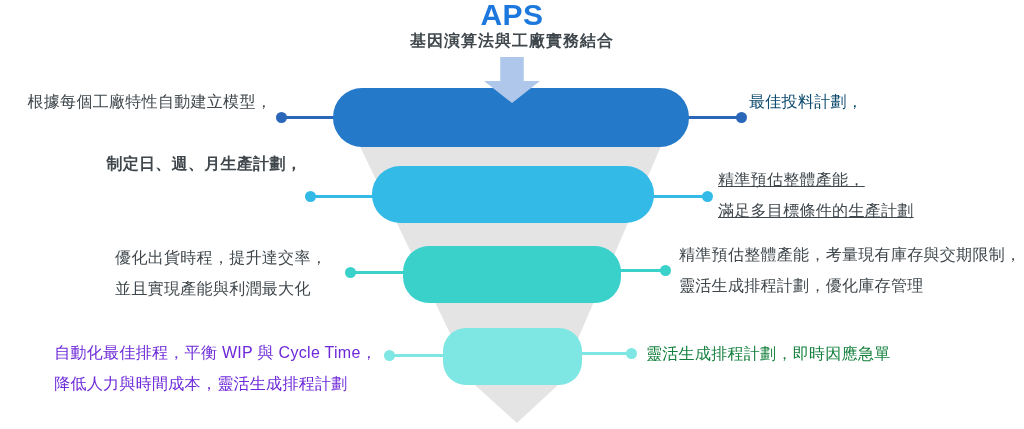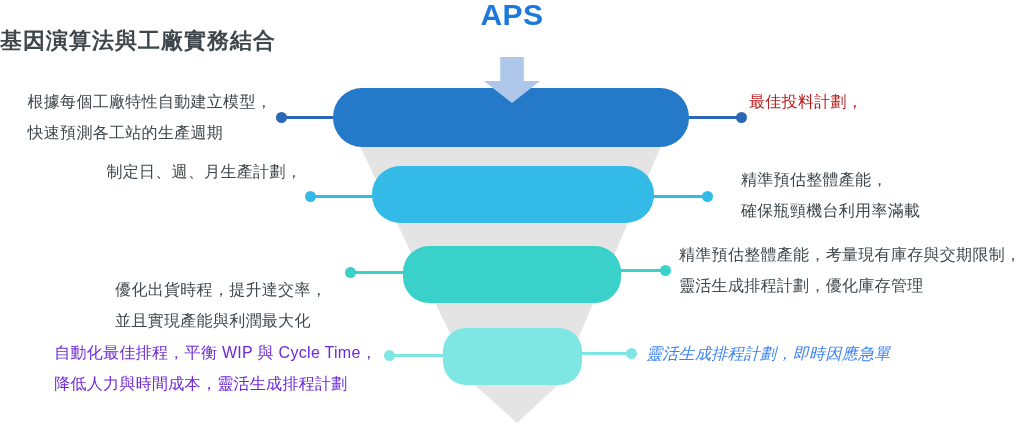--- a/index.html
+++ b/index.html
@@ -6,22 +6,22 @@
   .stage{
     position:relative;width:1024px;height:429px;overflow:hidden;background:#ffffff;
     font-family:"Liberation Sans","DejaVu Sans",sans-serif;
   }
   
   .title{
     position:absolute;left:0;right:0;top:-2px;text-align:center;
     font-size:30px;line-height:34px;font-weight:800;letter-spacing:0.5px;
   }
   .subtitle{
-    position:absolute;left:0;right:0;top:29px;
-    font-size:22px;line-height:23px;font-weight:600;letter-spacing:1px;
+    position:absolute;left:0;right:0;top:29px;text-align:center;
+    font-size:16px;line-height:23px;font-weight:600;letter-spacing:1px;
   }
   
   .arrow{
     position:absolute;left:484px;top:57px;width:56px;height:46px;z-index:4;
     clip-path:polygon(29% 0,71% 0,71% 52%,100% 52%,50% 100%,0 52%,29% 52%);
   }
   
   .funnel-bg{
     position:absolute;left:352px;top:130px;width:316px;height:293px;z-index:1;
     clip-path:polygon(0 0,100% 0,65.2% 87%,52.2% 100%,38.9% 87%);
@@ -44,25 +44,25 @@
   .c4l-line{left:389px;top:354px;width:59px;}  .c4l-dot{left:384px;top:350px;}
   .c4r-line{left:578px;top:352px;width:54px;}  .c4r-dot{left:626px;top:348px;}
   
   .lbl{
     position:absolute;z-index:5;font-size:16px;line-height:31px;font-weight:500;
     letter-spacing:0.3px;white-space:nowrap;
   }
   .lbl .line{white-space:nowrap;}
   .lbl-left{}
   .l1{right:752px;top:86px;}
-  .l2{right:722px;top:156px;}
-  .l3{right:697px;top:242px;margin-top:32px;}
+  .l2{right:722px;top:148px;font-weight:bold;}
+  .l3{right:697px;top:242px;}
   .l4{right:647px;top:324px;}
   .r1{left:749px;top:86px;}
-  .r2{left:741px;top:164px;}
+  .r2{left:718px;top:164px;text-decoration:underline;}
   .r3{left:679px;top:239px;}
   .r4{left:646px;top:338px;}
 </style>
 </head>
 <body>
 
 <div class="stage">
 
   <div class="title" style="color: rgb(29, 120, 222);">APS</div>
   <div class="subtitle" style="color: rgb(63, 71, 76);">基因演算法與工廠實務結合</div>
@@ -91,42 +91,41 @@
   <div class="cline c3r-line" style="background: rgb(59, 209, 203);"></div>
   <div class="cdot  c3r-dot" style="background: rgb(59, 209, 203);"></div>
 
   <div class="cline c4l-line" style="background: rgb(126, 231, 227);"></div>
   <div class="cdot  c4l-dot" style="background: rgb(126, 231, 227);"></div>
   <div class="cline c4r-line" style="background: rgb(126, 231, 227);"></div>
   <div class="cdot  c4r-dot" style="background: rgb(126, 231, 227);"></div>
 
   <div class="lbl lbl-left l1" style="color: rgb(63, 71, 76);">
     <div class="line">根據每個工廠特性自動建立模型，</div>
-    <div class="line">快速預測各工站的生產週期</div>
   </div>
   <div class="lbl lbl-left l2" style="color: rgb(63, 71, 76);">
     <div class="line">制定日、週、月生產計劃，</div>
   </div>
   <div class="lbl lbl-left l3" style="color: rgb(63, 71, 76);">
     <div class="line">優化出貨時程，提升達交率，</div>
     <div class="line">並且實現產能與利潤最大化</div>
   </div>
   <div class="lbl lbl-left l4" style="color: #6d28d9; margin-top: 13px;">
     <div class="line">自動化最佳排程，平衡 WIP 與 Cycle Time，</div>
     <div class="line">降低人力與時間成本，靈活生成排程計劃</div>
   </div>
 
-  <div class="lbl r1" style="color: #b91c1c; text-align: center;">
+  <div class="lbl r1" style="color: #0c4a6e; text-align: center;">
     <div class="line">最佳投料計劃，</div>
   </div>
   <div class="lbl r2" style="color: rgb(63, 71, 76);">
     <div class="line">精準預估整體產能，</div>
-    <div class="line">確保瓶頸機台利用率滿載</div>
+    <div class="line">滿足多目標條件的生產計劃</div>
   </div>
   <div class="lbl r3" style="color: rgb(63, 71, 76);">
     <div class="line">精準預估整體產能，考量現有庫存與交期限制，</div>
     <div class="line">靈活生成排程計劃，優化庫存管理</div>
   </div>
-  <div class="lbl r4" style="color: #3b82f6; font-style: italic;">
+  <div class="lbl r4" style="color: #15803d;">
     <div class="line">靈活生成排程計劃，即時因應急單</div>
   </div>
 
 </div>
 
 </body></html>

